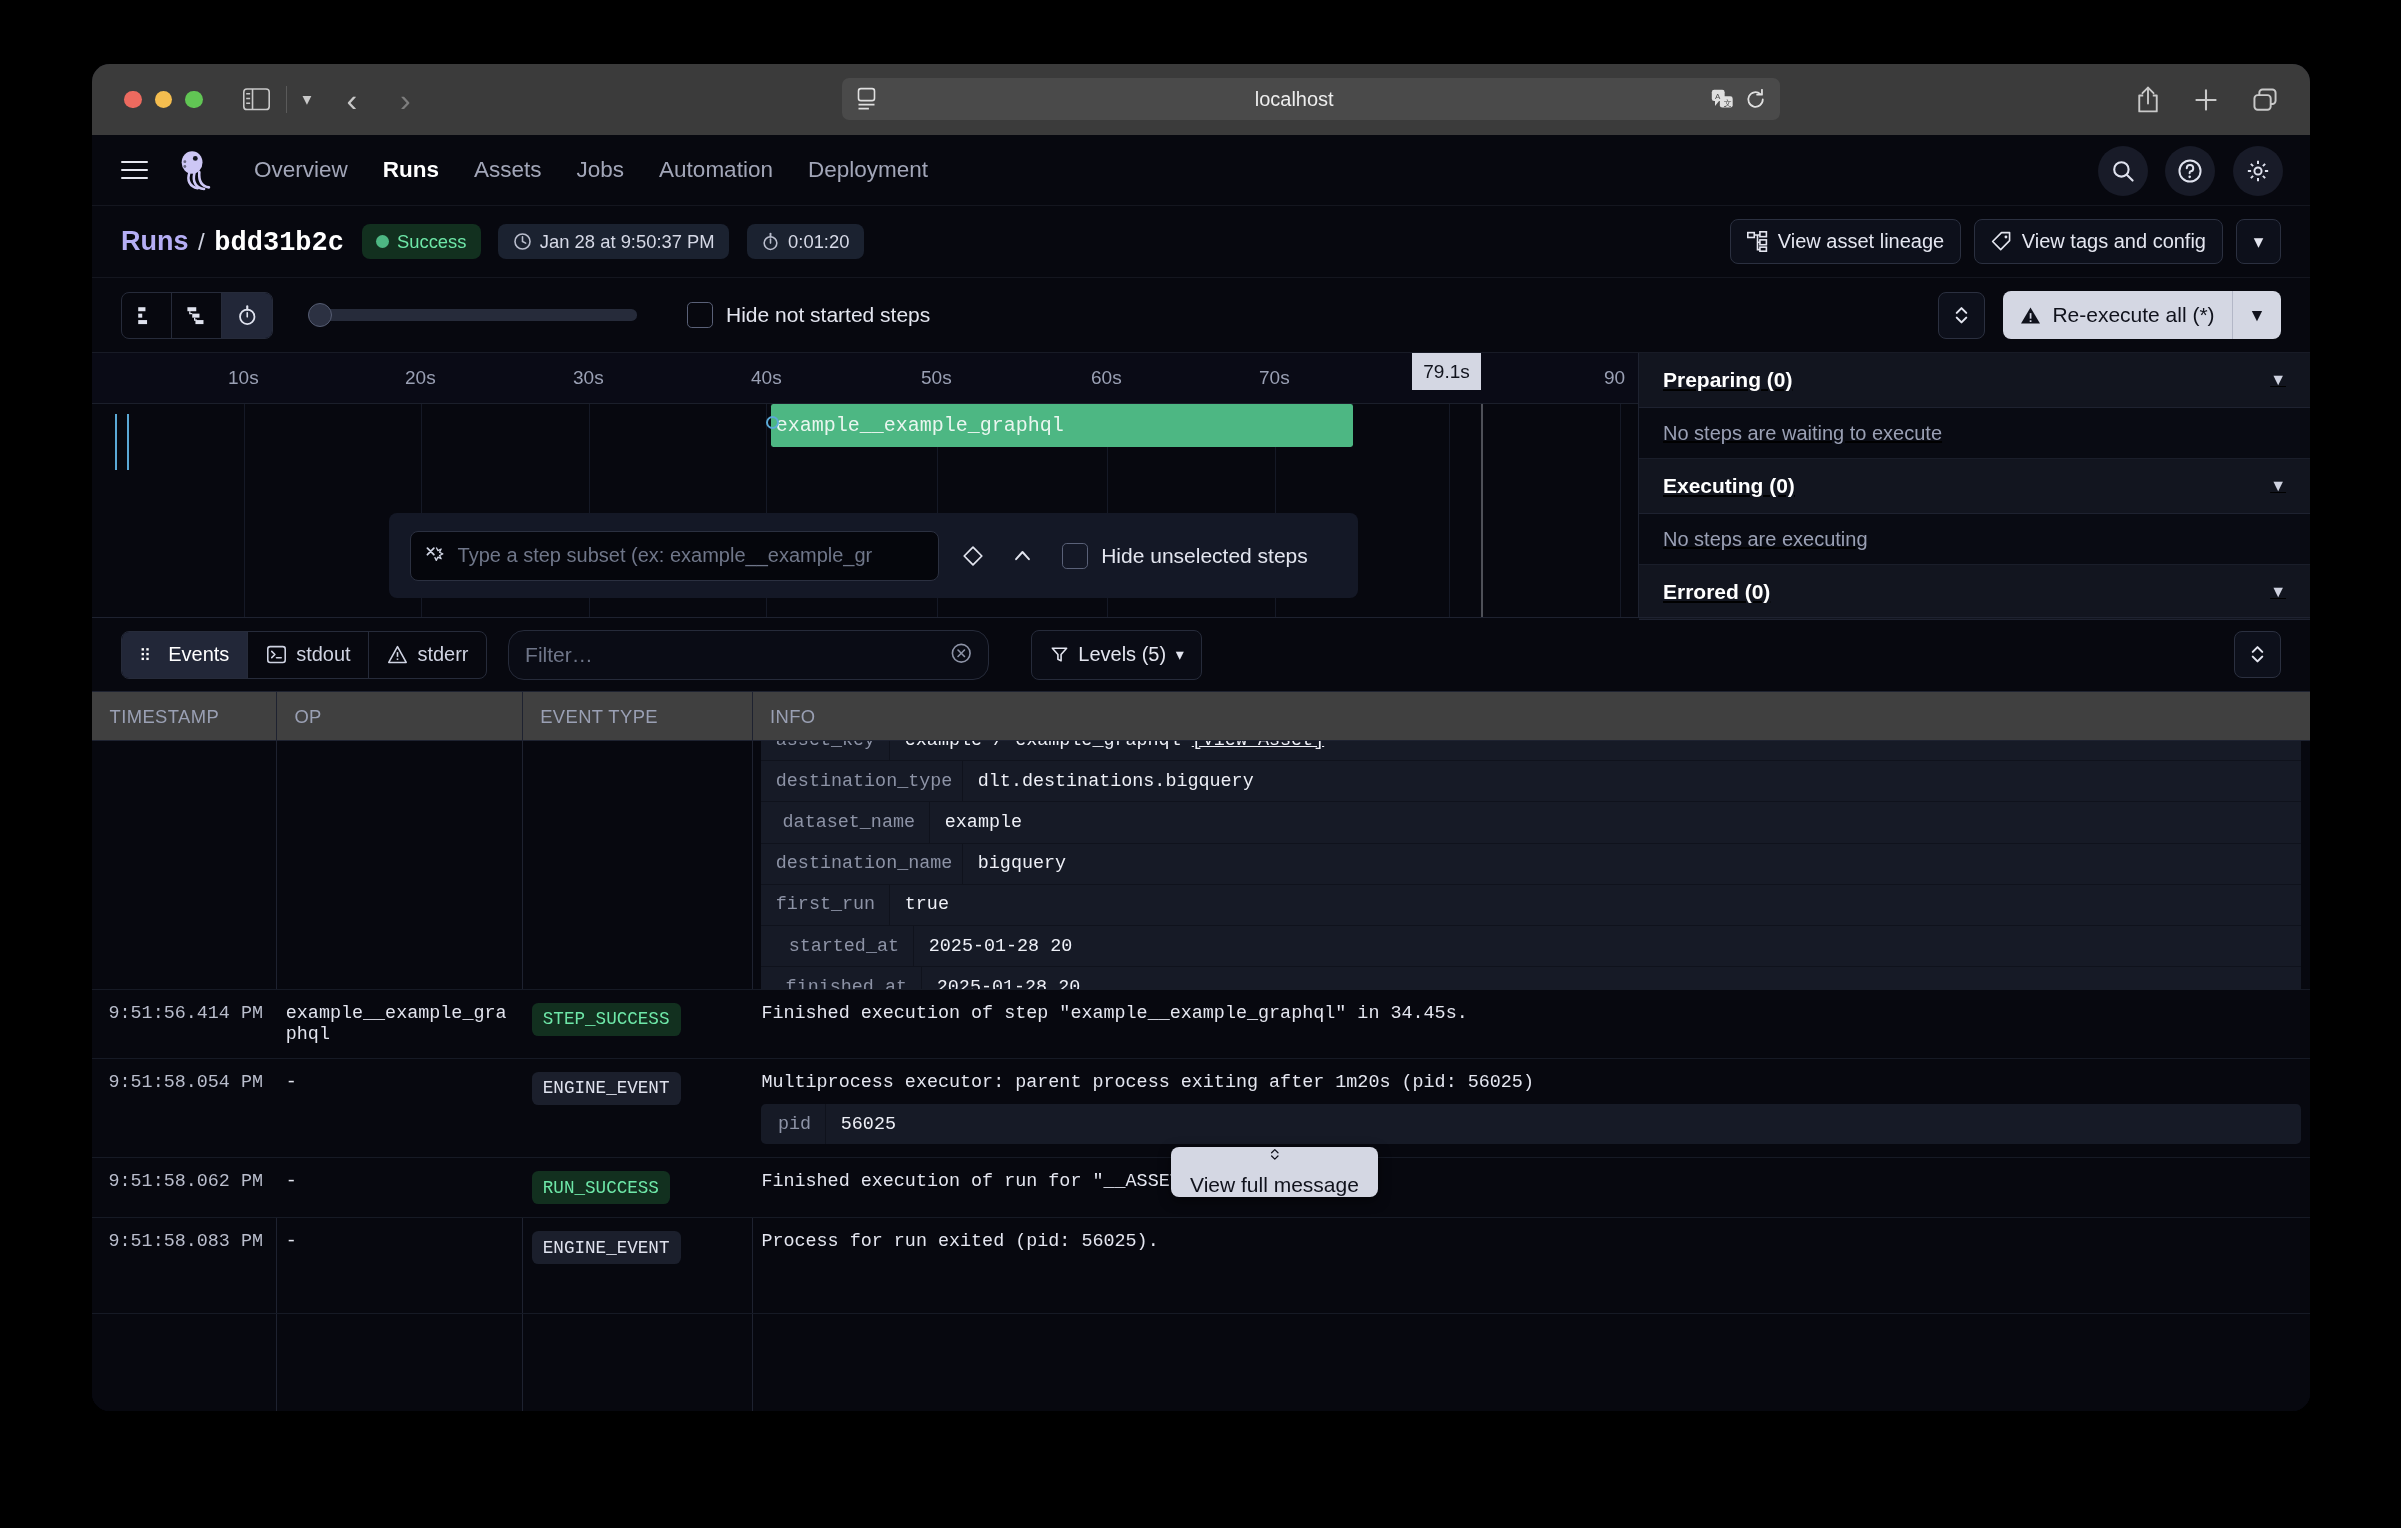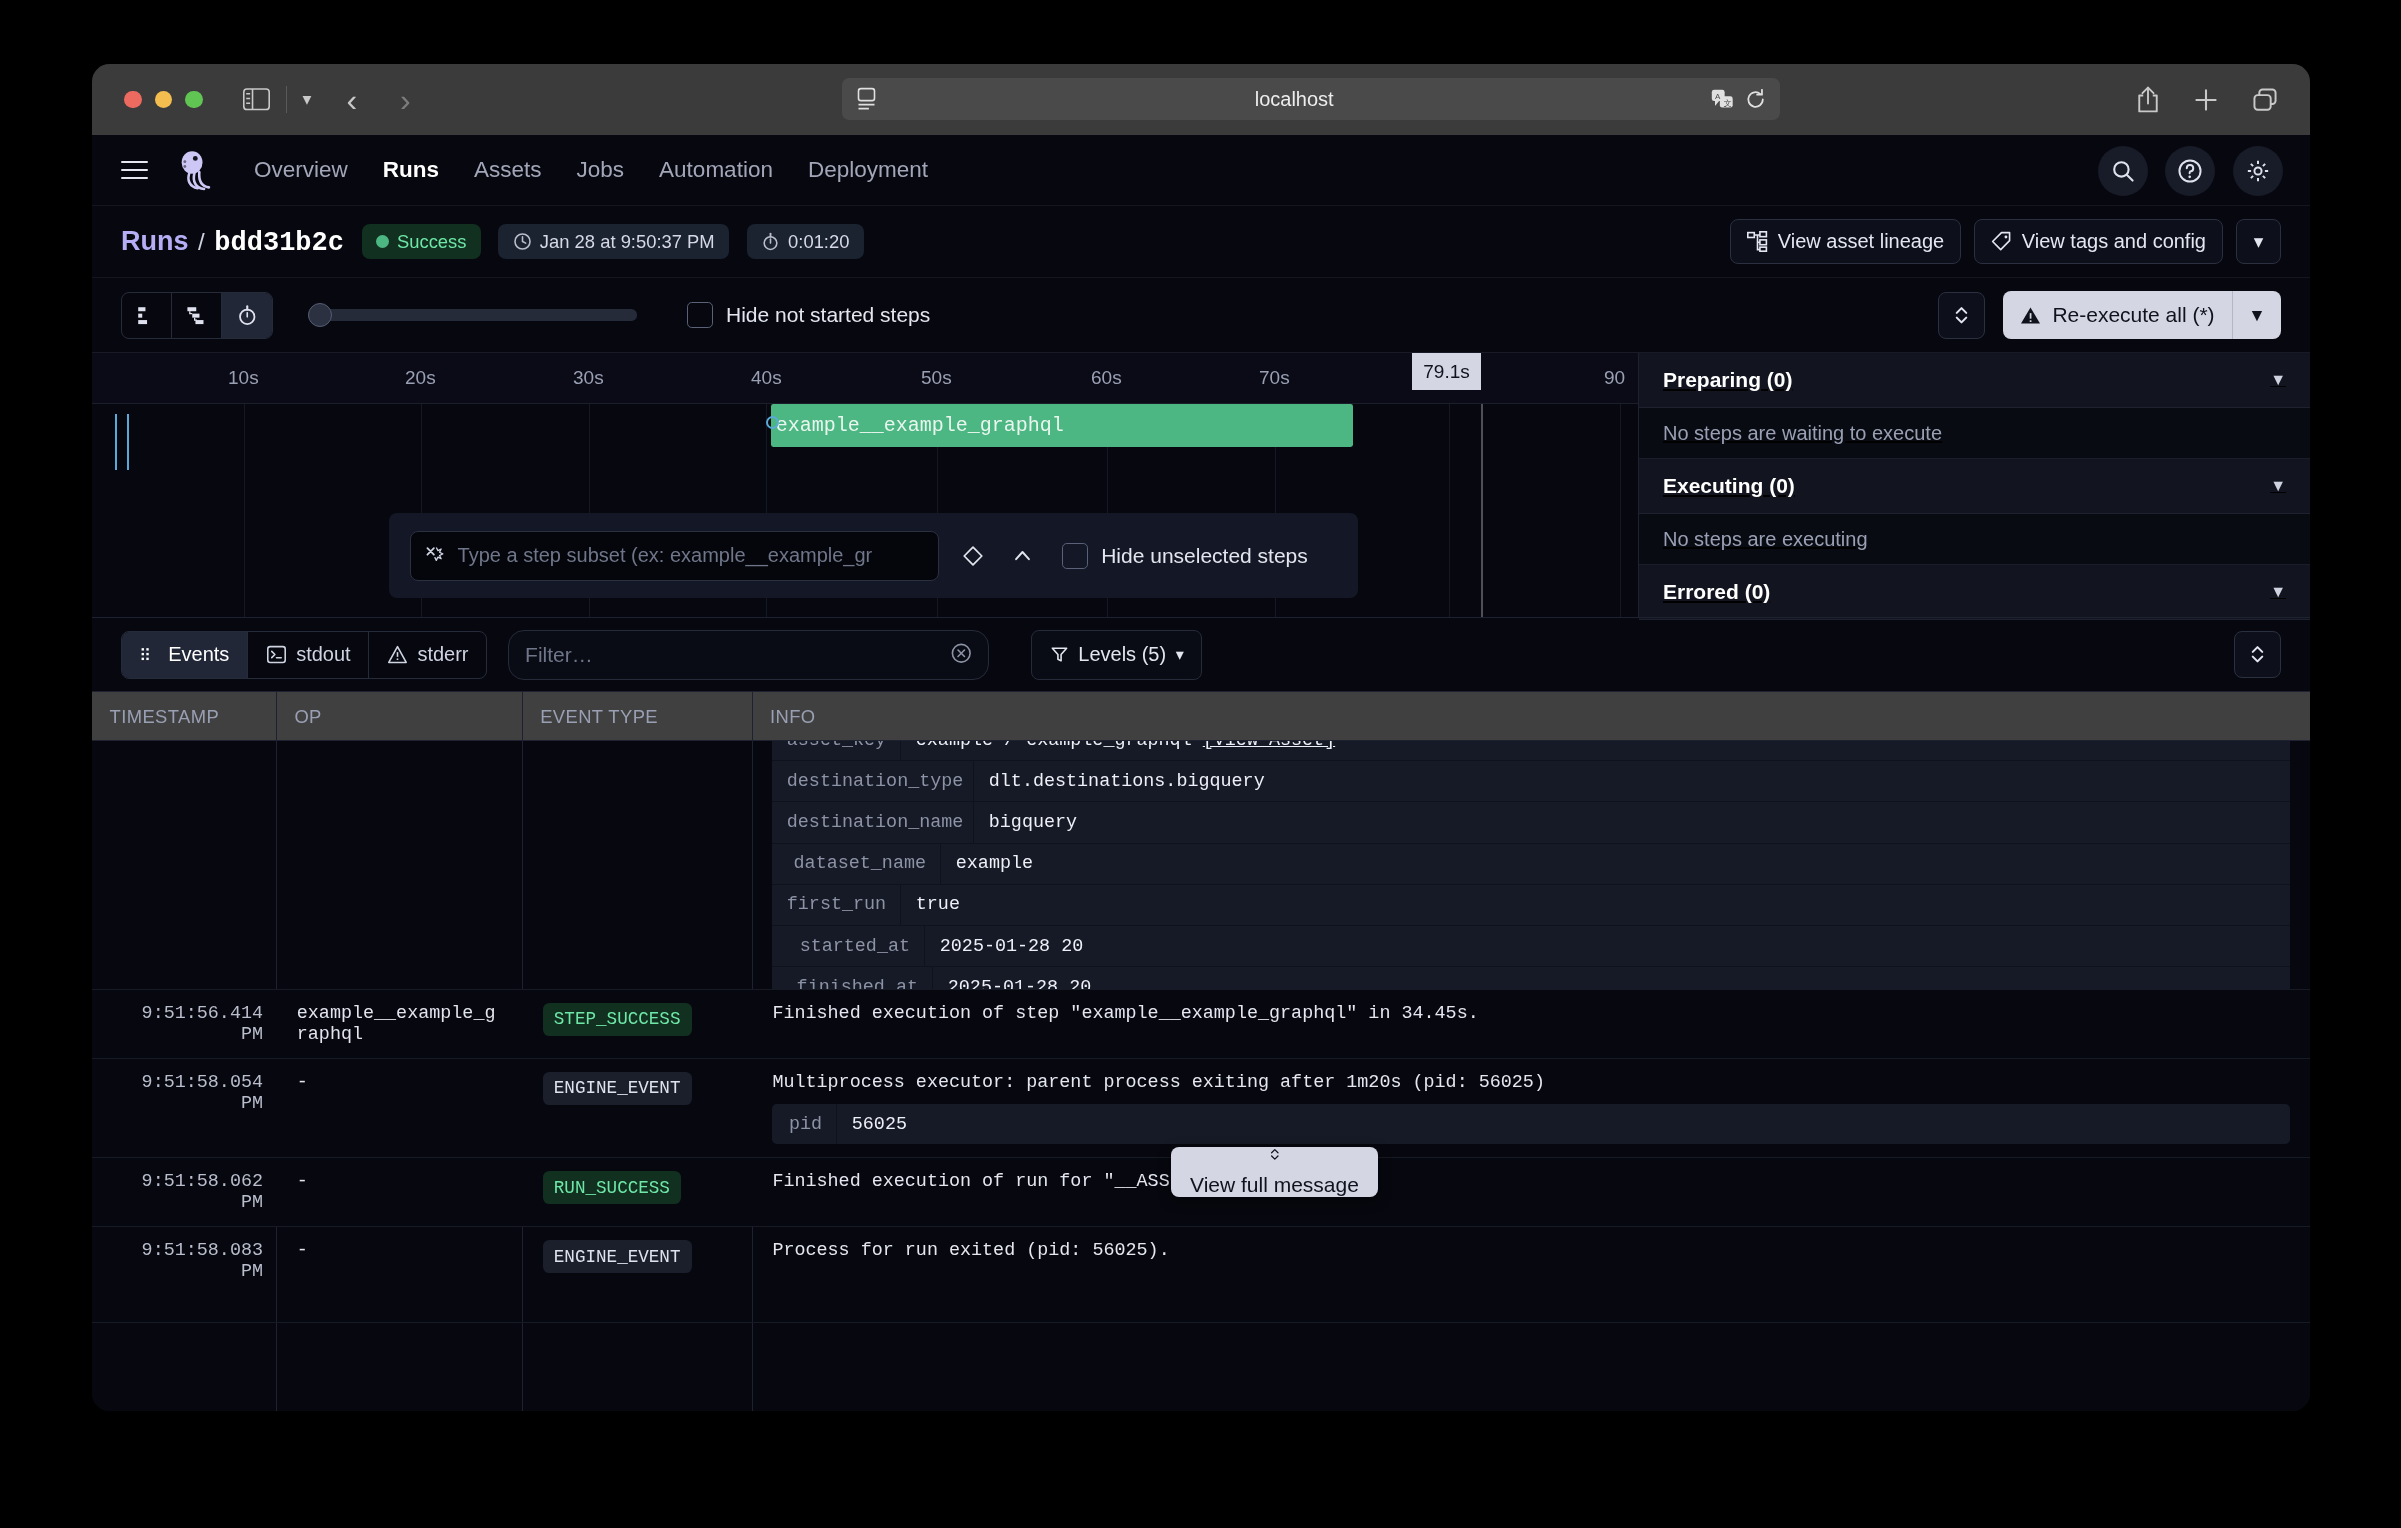--- a/index.html
+++ b/index.html
@@ -172,21 +172,21 @@
   }
   #logs-toolbar-right { position:absolute; right:29px; }
 
   
   #logtable { position:relative; }
   #loghead { display:flex; height:50px; align-items:flex-start; border-top:0.8px solid #1e2230; border-bottom:0.8px solid #1e2230; background:#404040;}
   .lh { font-size:18.4px; color:#9aa0b4; letter-spacing:0.4px; padding-left:17.6px; height:50px; display:flex;align-items:center;}
   .c-ts{width:184px} .c-op{width:245px} .c-et{width:229px} .c-info{flex:1}
   .vsep { width:0.8px; background:#1e2230; height:100%;}
   .logrow { display:flex; border-bottom:0.8px solid #161a25; }
-  .cell { padding: 13px 20px; font-size:18.4px; }
+  .cell { padding: 13px 9px; font-size:18.4px; }
   .cell.ts { width:184px; color:#b9bdcc; text-align:right; padding-right:13px;}
   .cell.op { width:245px; color:#e2e4ee; word-break:break-all;}
   .cell.et { width:229px; }
   .cell.info { flex:1; color:#e4e6f0; }
   .etbadge { display:inline-block; padding: 6.4px 11.2px; border-radius:6.4px; font-size:17.6px; background:#1b1f2c; color:#dfe2ee;}
   .etbadge.green { background:#12301f; color:#6ee7a8;}
   .metatbl { background:#161a26; border-radius:4.8px; overflow:hidden; margin-top: 3.2px;}
   .metarow { display:flex; border-bottom:0.8px solid #0f121c;}
   .metarow:last-child{border-bottom:none}
   .metak { color:#8d93a6; padding: 9.6px 14.4px; text-align:right; font-size:18.4px;}
@@ -605,26 +605,26 @@
               <div class="metav">
                 <span>example / example_graphql</span>
                 <span class="ul">[View Asset]</span>
               </div>
             </div>
             <div class="metarow">
               <div class="metak" style="width:201px">destination_type</div>
               <div class="metav">dlt.destinations.bigquery</div>
             </div>
             <div class="metarow">
+              <div class="metak" style="width:168px">dataset_name</div>
+              <div class="metav">example</div>
+            </div>
+            <div class="metarow">
               <div class="metak" style="width:201px">destination_name</div>
               <div class="metav">bigquery</div>
-            </div>
-            <div class="metarow">
-              <div class="metak" style="width:168px">dataset_name</div>
-              <div class="metav">example</div>
             </div>
             <div class="metarow">
               <div class="metak" style="width:128px">first_run</div>
               <div class="metav">true</div>
             </div>
             <div class="metarow">
               <div class="metak" style="width:152px">started_at</div>
               <div class="metav">2025-01-28 20</div>
             </div>
             <div class="metarow">

